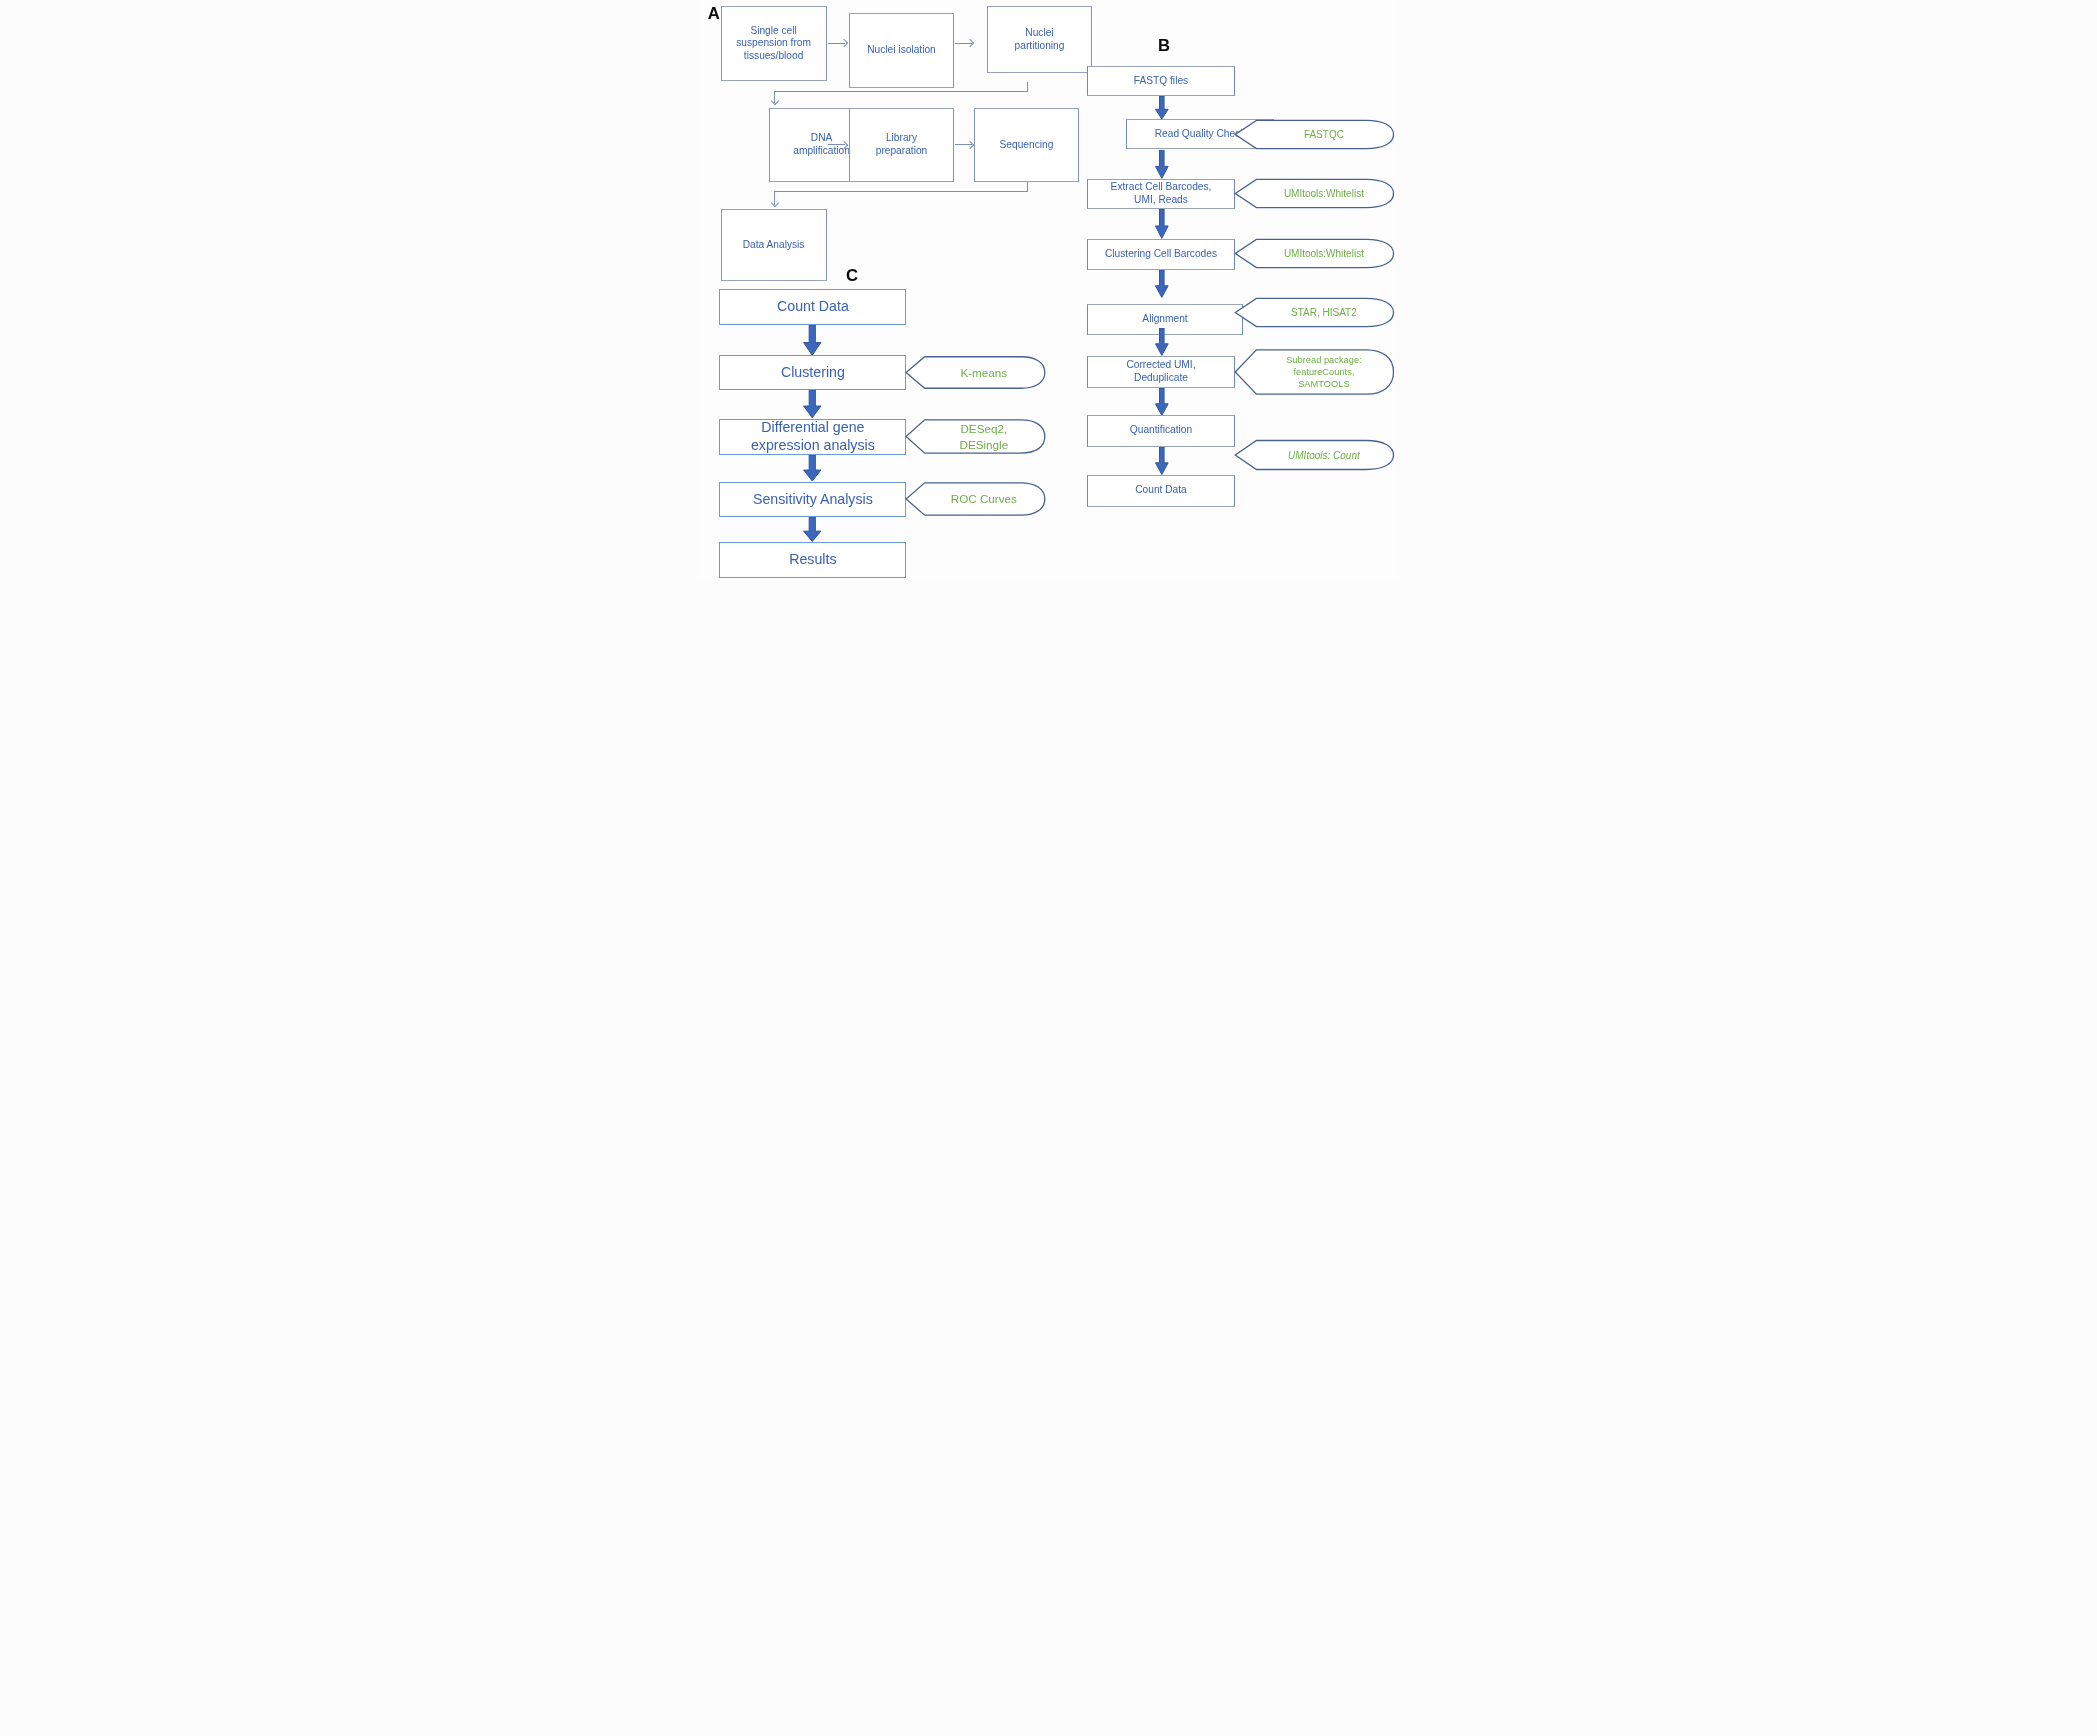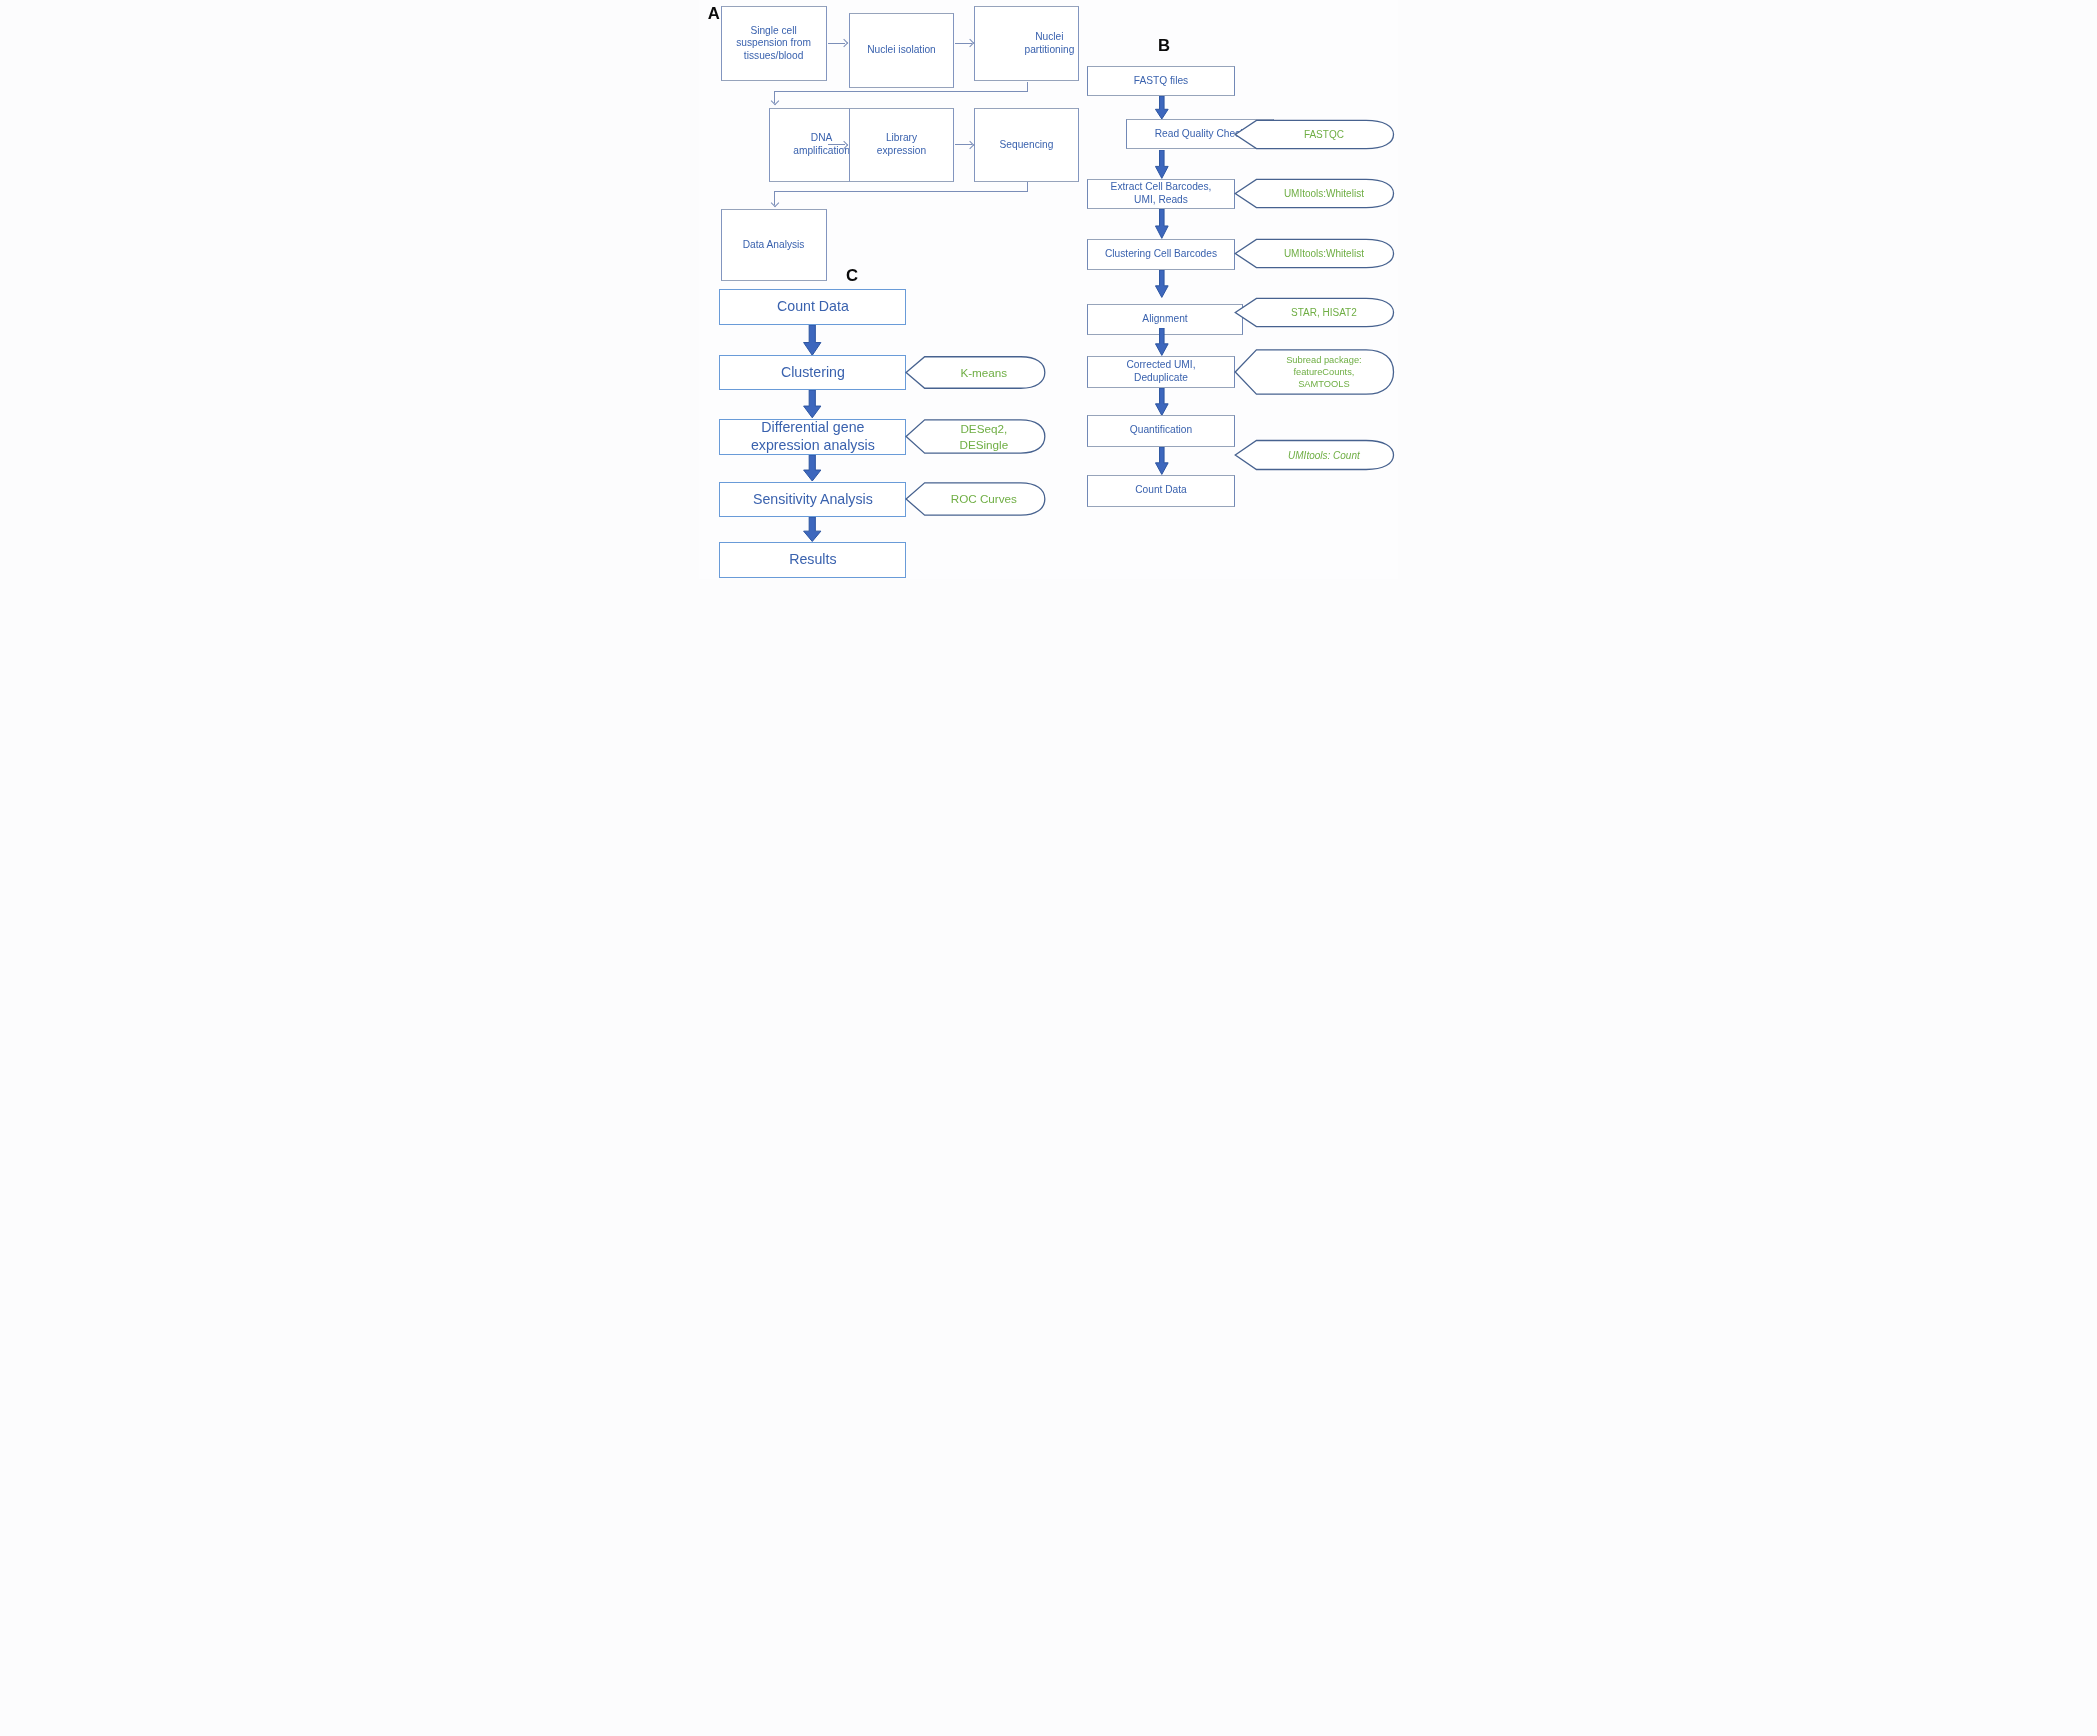--- a/index.html
+++ b/index.html
@@ -55,21 +55,21 @@
   <div class="panel-label" style="left:8.7px;top:3.7px;">A</div>
 
   <div class="box a-box" style="left:21.6px;top:6.2px;width:106px;height:75px;">
     <div class="box-text">Single cell
 suspension from
 tissues/blood</div>
   </div>
   <div class="box a-box" style="left:150px;top:13px;width:105px;height:75px;">
     <div class="box-text">Nuclei isolation</div>
   </div>
-  <div class="box a-box" style="left:275px;top:6.2px;width:105px;height:75px;justify-content:flex-end;">
+  <div class="box a-box" style="left:288px;top:6.2px;width:105px;height:67px;">
     <div class="box-text">Nuclei
 partitioning</div>
   </div>
 
   <div>
     <div class="seg" style="left:129px;top:43px;width:17.3px;height:0.9px;"></div>
     <span class="chev chev-right" style="left:142px;top:40px;"></span>
   </div>
   <div>
     <div class="seg" style="left:256px;top:43px;width:17.3px;height:0.9px;"></div>
@@ -82,21 +82,21 @@
     <div class="seg" style="left:75px;top:91px;width:0.9px;height:12.4px;"></div>
     <span class="chev chev-down" style="left:73px;top:98px;"></span>
   </div>
 
   <div class="box a-box" style="left:21.6px;top:108px;width:106px;height:74px;margin-left:48px;">
     <div class="box-text">DNA
 amplification</div>
   </div>
   <div class="box a-box" style="left:150px;top:108px;width:105px;height:74px;">
     <div class="box-text">Library
-expression</div>
+preparation</div>
   </div>
   <div class="box a-box" style="left:275px;top:108px;width:105px;height:74px;">
     <div class="box-text">Sequencing</div>
   </div>
 
   <div>
     <div class="seg" style="left:129px;top:144px;width:17.3px;height:0.9px;"></div>
     <span class="chev chev-right" style="left:142px;top:142px;"></span>
   </div>
   <div>

